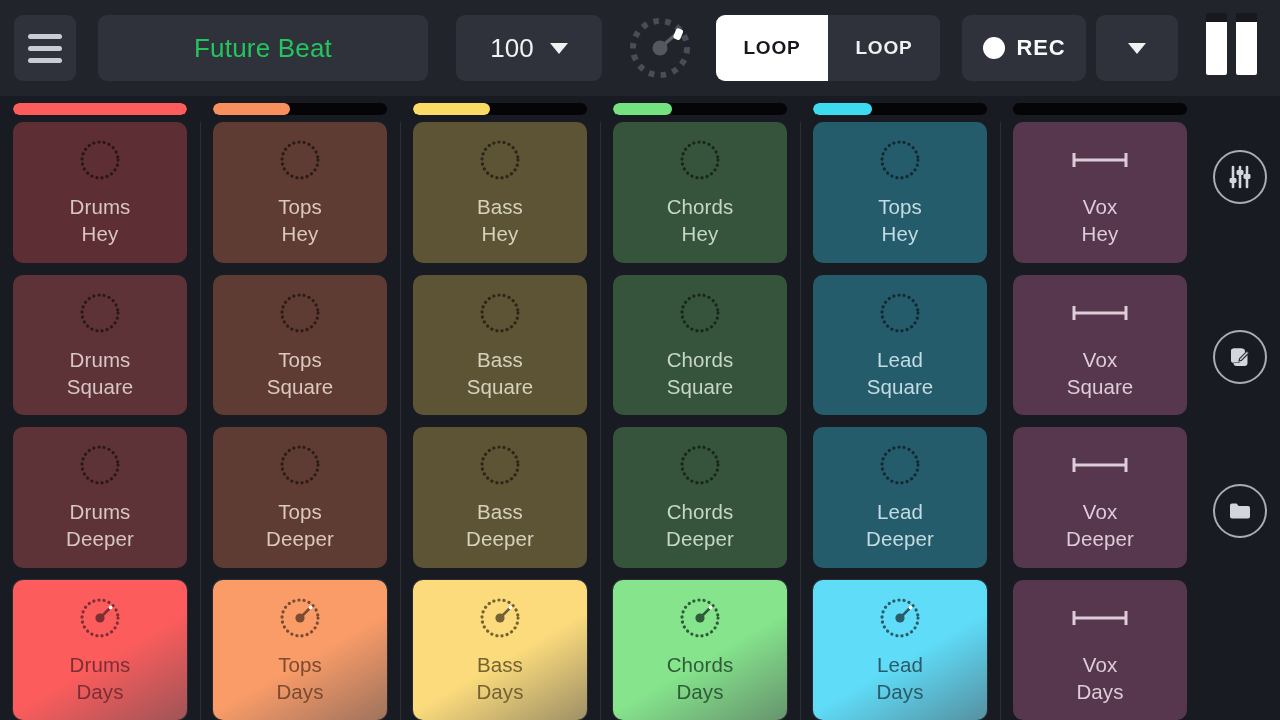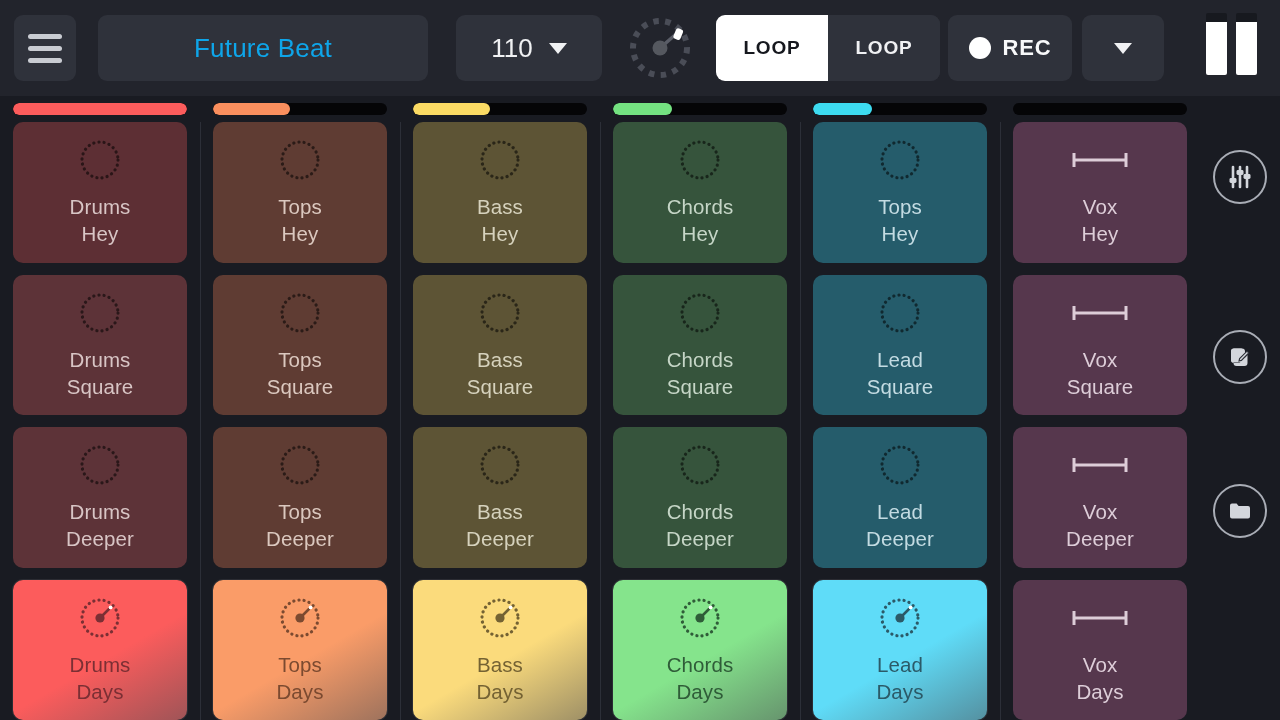--- a/index.html
+++ b/index.html
@@ -20,21 +20,21 @@
   }
   .hdr-btn {
     background: #2f323b; border-radius: 9px;
     display: flex; align-items: center; justify-content: center;
   }
   #menu-button { width: 62px; height: 66px; margin-left: 14px; flex-direction: column; gap: 7px; }
   .menu-bar { width: 34px; height: 5px; border-radius: 3px; background: #c9ccd2; }
 
   #project-name-field {
     width: 330px; height: 66px; margin-left: 22px;
-    color: #0ea5e9; font-size: 26px; letter-spacing: .2px;
+    color: #22c55e; font-size: 26px; letter-spacing: .2px;
   }
 
   #tempo-control {
     width: 146px; height: 66px; margin-left: 28px;
     gap: 16px; color: #f0f1f3; font-size: 26px;
   }
   .caret-down {
     width: 0; height: 0; border-left: 9px solid transparent;
     border-right: 9px solid transparent; border-top: 11px solid #f0f1f3;
   }
@@ -49,21 +49,21 @@
     border-radius: 9px; overflow: hidden; display: flex; background: #2f323b;
   }
   .mode-seg {
     flex: 1; display: flex; align-items: center; justify-content: center;
     font-size: 19px; font-weight: bold; letter-spacing: .8px;
   }
   .mode-seg.active { background: #ffffff; color: #16181e; }
   .mode-seg.inactive { background: #2f323b; color: #f0f1f3; }
 
   #rec-button {
-    margin-left: 8px; width: 124px; height: 66px; gap: 12px;
+    margin-left: 22px; width: 124px; height: 66px; gap: 12px;
     color: #f8f9fa; font-size: 22px; font-weight: bold; letter-spacing: .8px; text-align: center;
   }
   #rec-dot { width: 22px; height: 22px; border-radius: 50%; background: #ffffff; }
 
   #rec-options-button { margin-left: 10px; width: 82px; height: 66px; }
 
   #transport-pause-button {
     margin-left: auto; margin-right: 18px; width: 62px; height: 70px;
     display: flex; align-items: flex-start; justify-content: center; gap: 9px;
     background: transparent;
@@ -163,21 +163,21 @@
       <div class="menu-bar"></div>
       <div class="menu-bar"></div>
       <div class="menu-bar"></div>
     </div>
 
     <div class="hdr-btn" id="project-name-field">
       <span>Future Beat</span>
     </div>
 
     <div class="hdr-btn" id="tempo-control">
-      <span>110</span>
+      <span>100</span>
       <span class="caret-down"></span>
     </div>
 
     <div id="metronome-dial">
       <svg width="68" height="68" viewBox="0 0 68 68">
         <circle cx="34" cy="34" r="27" fill="none" stroke="#4a4d57" stroke-width="6" stroke-dasharray="5.5 6.5" stroke-linecap="butt"></circle>
         <line x1="34" y1="34" x2="49" y2="21" stroke="#5a5d67" stroke-width="3.5" stroke-linecap="round"></line>
         <circle cx="34" cy="34" r="7.5" fill="#55585f"></circle>
         <rect x="48.5" y="14.5" width="7.5" height="11" rx="2.5" fill="#ffffff" transform="rotate(22 52 20)"></rect>
       </svg>

